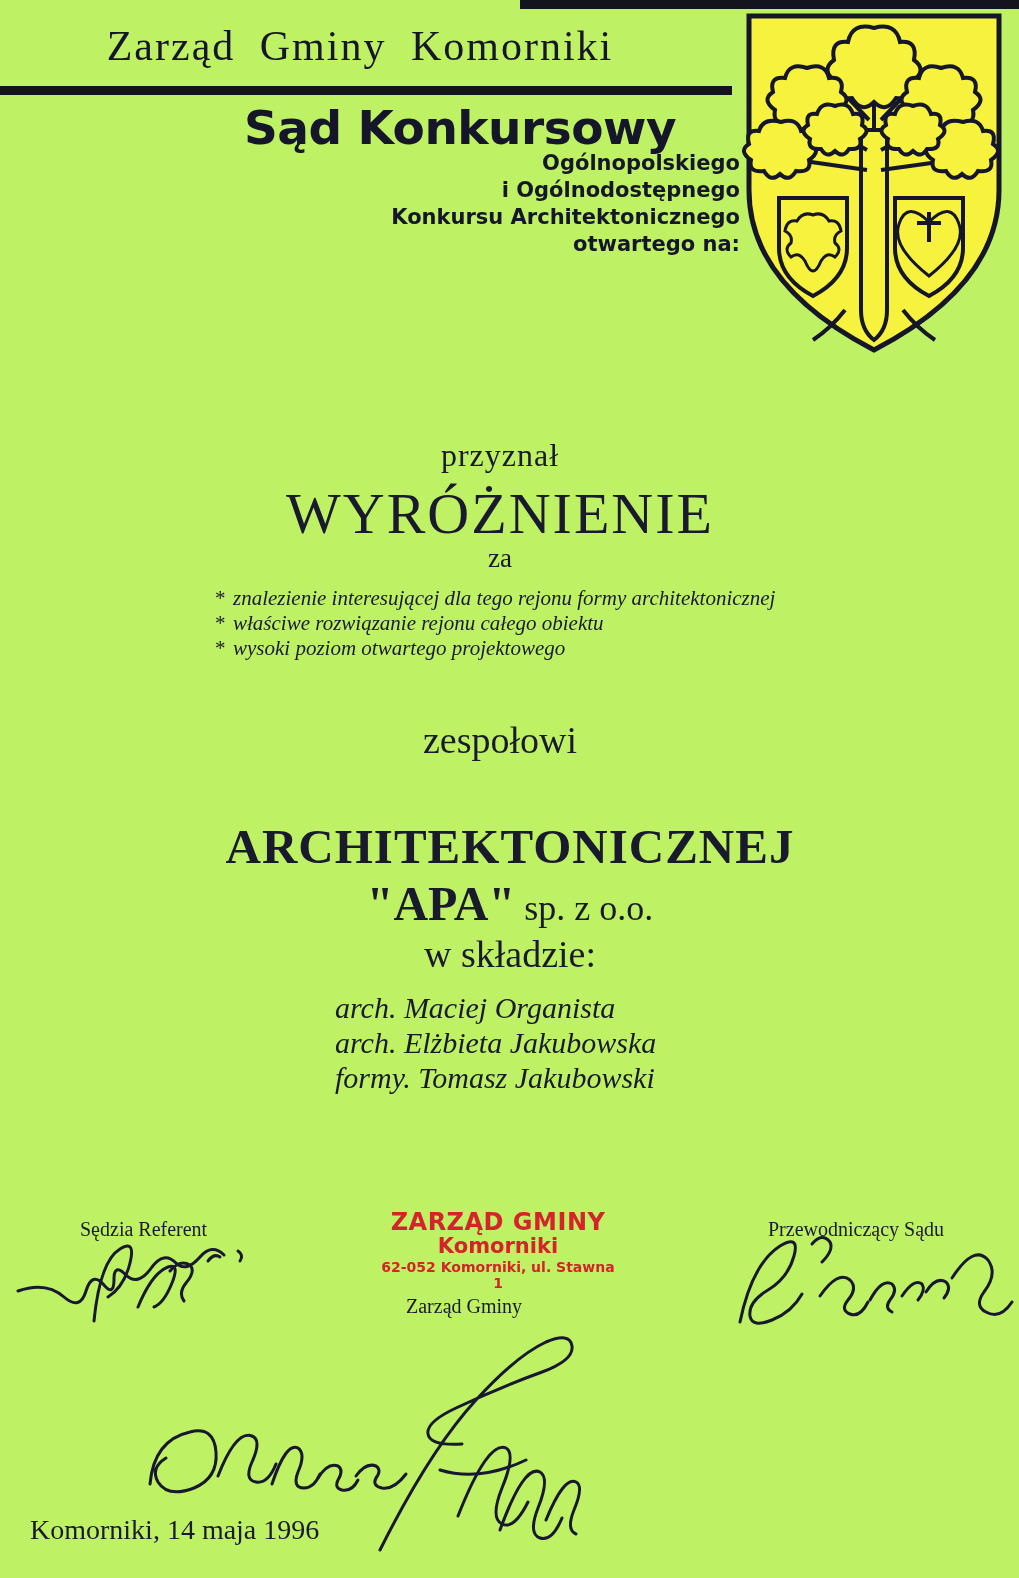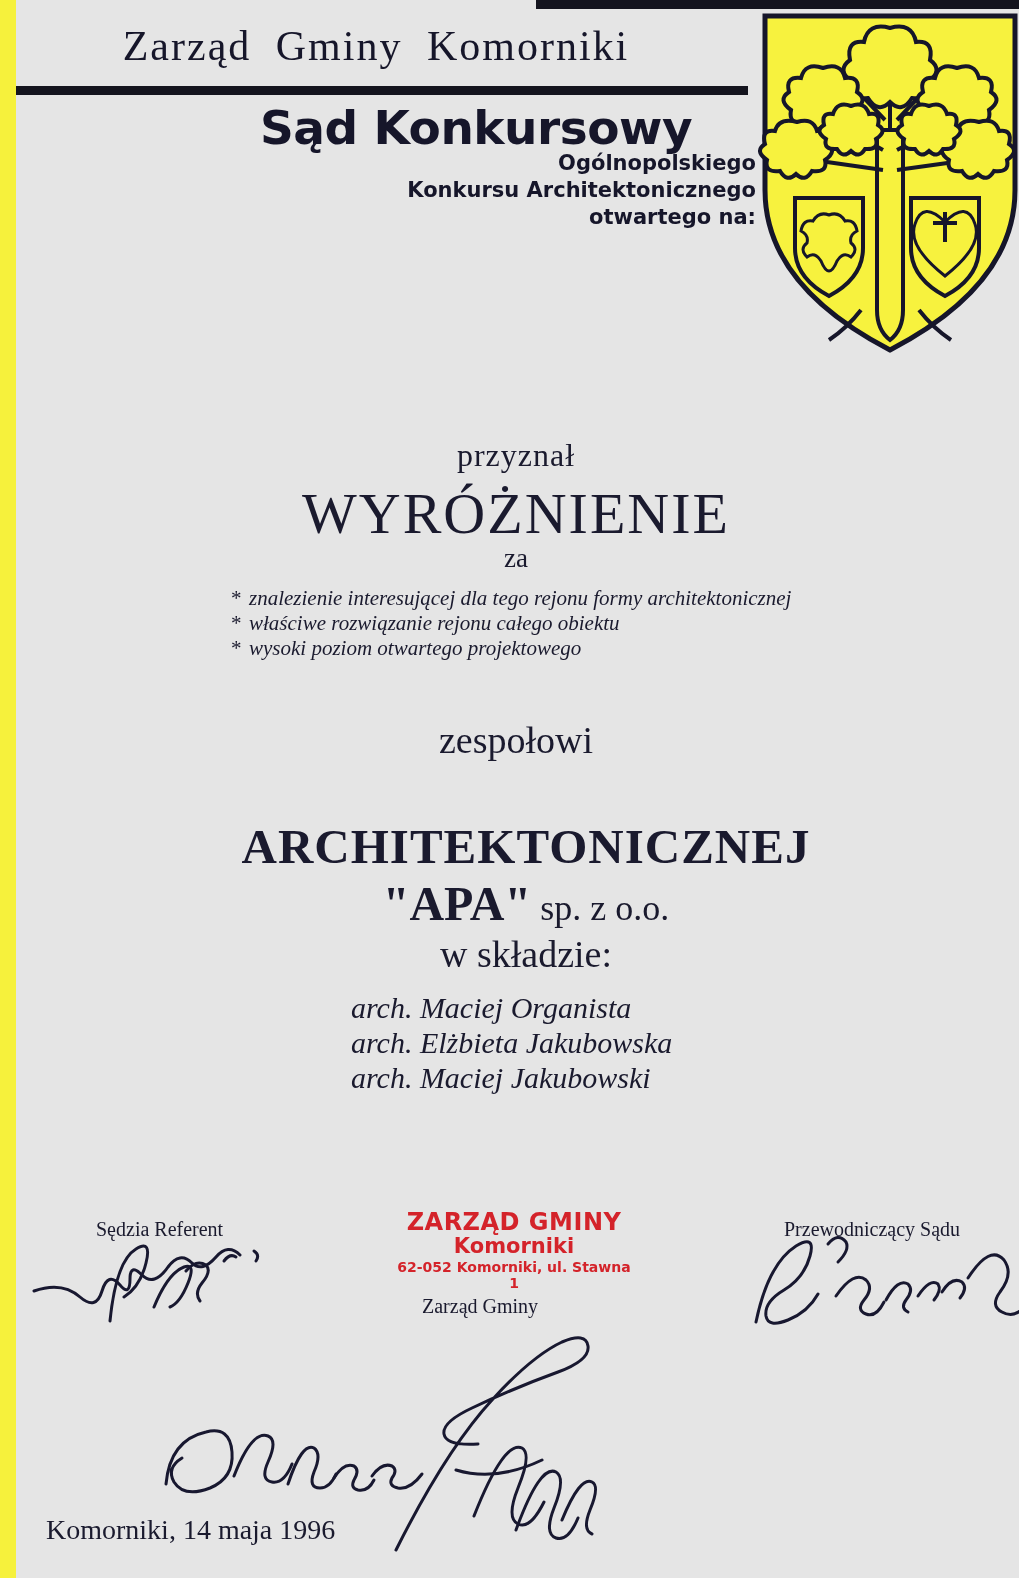--- a/index.html
+++ b/index.html
@@ -11,22 +11,21 @@
     height: 1578px;
     background: #f6f13c;
     font-family: "Liberation Serif", serif;
     color: #1a1a2e;
     overflow: hidden;
     position: relative;
   }
   .page {
     position: absolute;
     inset: 0;
-    background: #e5e5e5;
-    margin-left: 16px;
+    background: #bef264;
   }
   
   .topbar-right {
     position: absolute;
     left: 520px;
     top: 0;
     width: 499px;
     height: 9px;
     background: #14141e;
   }
@@ -314,20 +313,21 @@
         <path d="M194 212 q-22 -22 -30 2 q-8 22 30 52 q38 -30 30 -52 q-8 -24 -30 -2Z" fill="none" stroke="#16162a" stroke-width="3"></path>
         <path d="M194 202 L194 232 M182 213 L206 213" stroke="#16162a" stroke-width="4" fill="none"></path>
       </g>
     </svg>
   </div>
 
   <div class="sad-konkursowy">Sąd Konkursowy</div>
 
   <div class="sub-lines">
     <div>Ogólnopolskiego</div>
+    <div>i Ogólnodostępnego</div>
     <div>Konkursu Architektonicznego</div>
     <div>otwartego na:</div>
   </div>
 
 
   <div class="przyznal">przyznał</div>
   <div class="award">WYRÓŻNIENIE</div>
   <div class="za">za</div>
 
   <div class="reasons">
@@ -348,21 +348,21 @@
   <div class="zespolowi">zespołowi</div>
   <div class="firm2">ARCHITEKTONICZNEJ</div>
   <div class="firm3">
     <b>"APA"</b><span> sp. z o.o.</span>
   </div>
   <div class="wskladzie">w składzie:</div>
 
   <div class="people">
     <div>arch. Maciej Organista</div>
     <div>arch. Elżbieta Jakubowska</div>
-    <div>arch. Maciej Jakubowski</div>
+    <div>formy. Tomasz Jakubowski</div>
   </div>
 
   <div class="sig-label sig-left-label">Sędzia Referent</div>
   <div class="sig-label sig-right-label">Przewodniczący Sądu</div>
   <div class="sig-label sig-center-label">Zarząd Gminy</div>
 
   <div class="stamp">
     <div class="l1">ZARZĄD GMINY</div>
     <div class="l2">Komorniki</div>
     <div class="l3">62-052 Komorniki, ul. Stawna 1</div>

